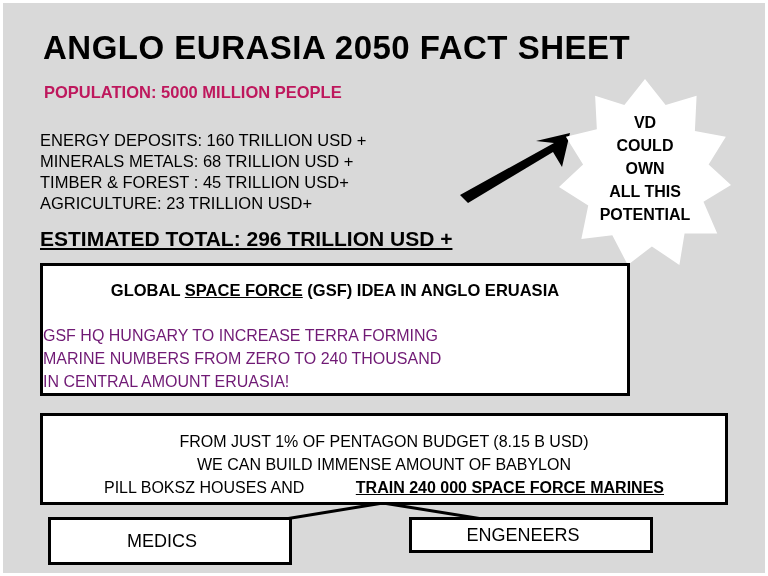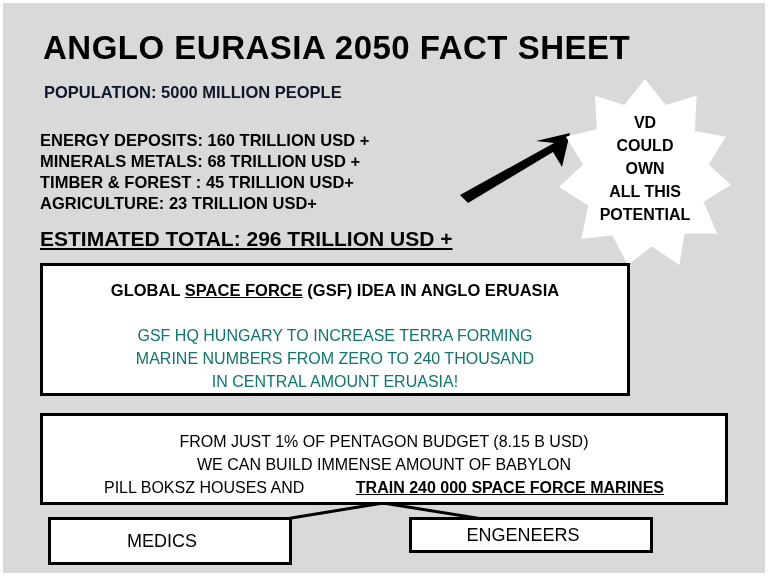--- a/index.html
+++ b/index.html
@@ -30,32 +30,32 @@
     letter-spacing: 0.5px;
     color: #000;
     white-space: nowrap;
   }
   .population {
     position: absolute;
     left: 41px;
     top: 80px;
     font-size: 16.5px;
     font-weight: bold;
-    color: #0f172a;
+    color: #be185d;
     white-space: nowrap;
   }
   .stats {
     position: absolute;
     left: 37px;
     top: 127px;
     width: 430px;
   }
   .stats .row {
     font-size: 16.5px;
-    font-weight: bold;
+    font-weight: normal;
     color: #000;
     line-height: 21px;
     white-space: nowrap;
   }
   .total {
     position: absolute;
     left: 37px;
     top: 224px;
     font-size: 21px;
     font-weight: bold;
@@ -121,24 +121,24 @@
     text-align: center;
     font-size: 16.5px;
     font-weight: bold;
     color: #000;
   }
   #gsf-heading .u { text-decoration: underline; margin-top: 15px; }
   #gsf-body {
     position: absolute;
     left: 0; right: 0;
     top: 58px;
-    text-align: center;
+    text-align: left;
     font-size: 16px;
     line-height: 23px;
-    color: #0f766e;
+    color: #701a75;
   }
   #budget-box {
     left: 37px;
     top: 410px;
     width: 688px;
     height: 92px;
   }
   #budget-body {
     position: absolute;
     left: 0; right: 0;

